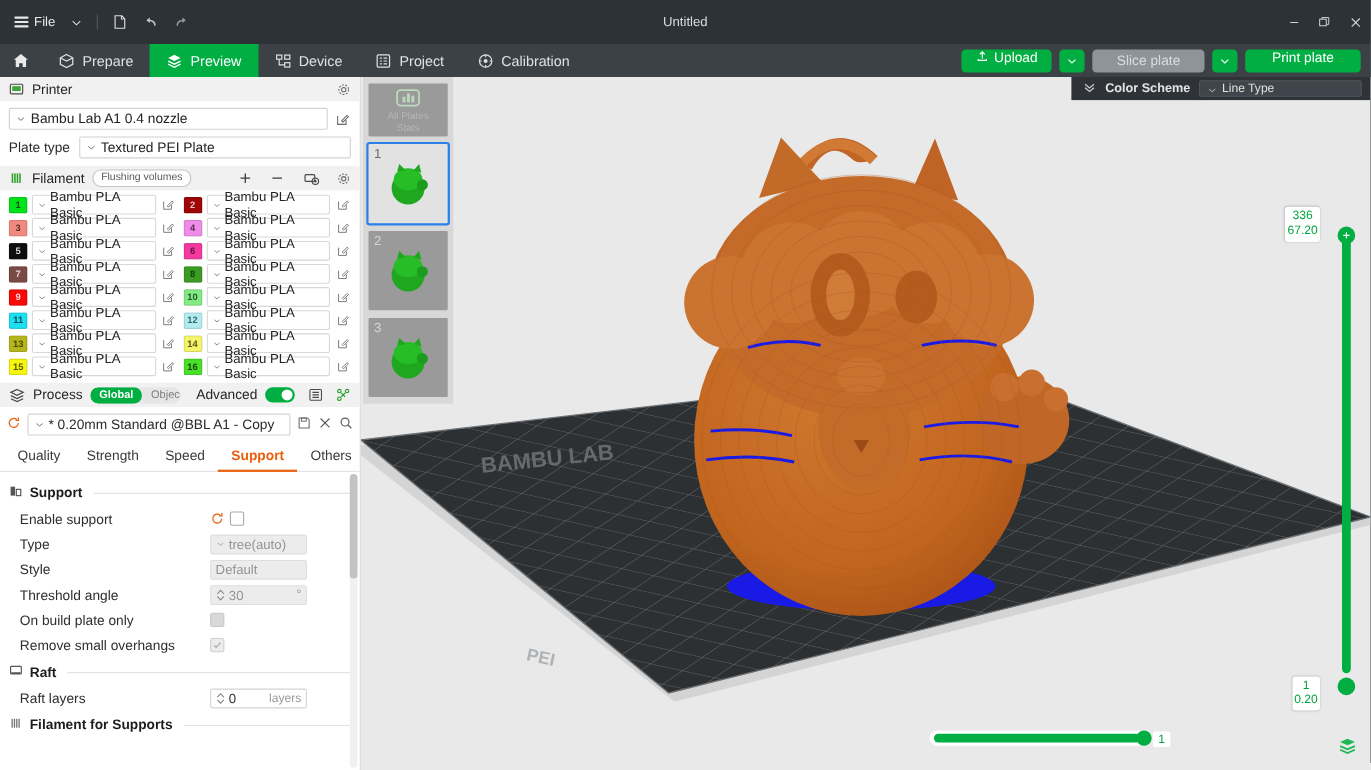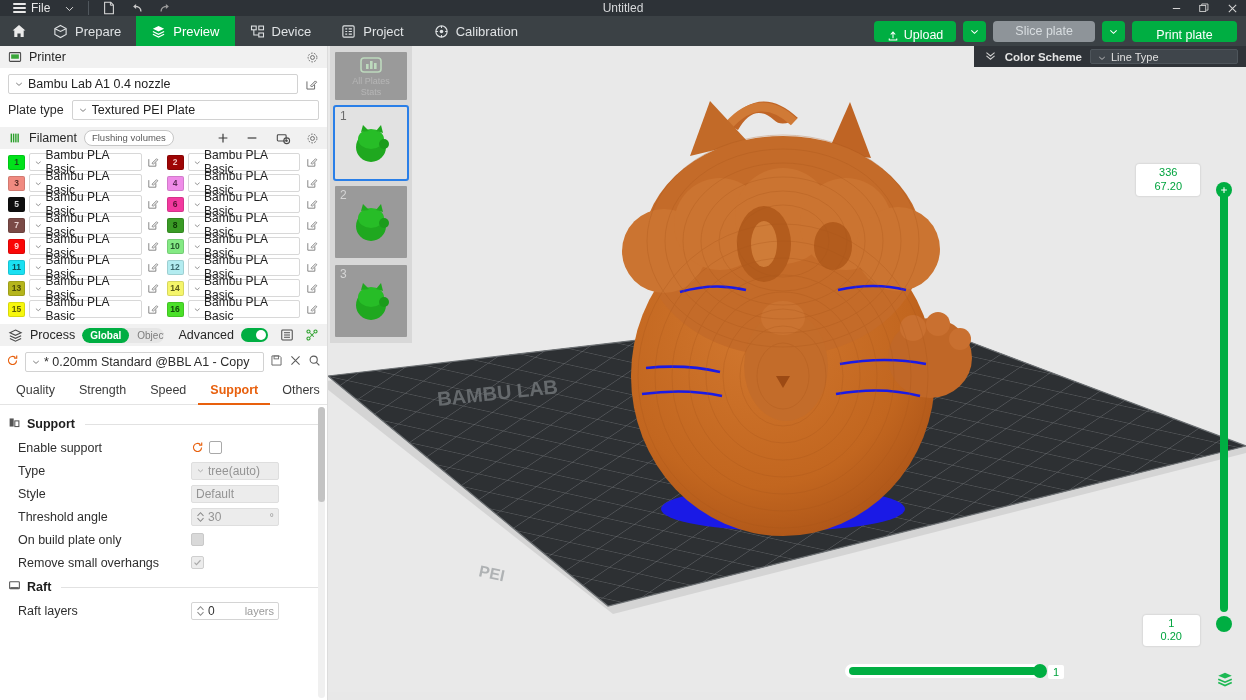--- a/index.html
+++ b/index.html
@@ -6,21 +6,21 @@
   html, body {
     width: 1246px; height: 700px;
     overflow: hidden;
     font-family: "Liberation Sans", sans-serif;
     background: #3a3f44;
   }
   .app { position: relative; width: 1246px; height: 700px; display: flex; flex-direction: column; }
 
   
   .titlebar {
-    height: 16px; background: #2d3237; display: flex; align-items: center;
+    height: 40px; background: #2d3237; display: flex; align-items: center;
     color: #e8e8e8; font-size: 12px; flex: none; position: relative;
   }
   .tb-left { display: flex; align-items: center; gap: 0; padding-left: 6px; }
   .tb-item { display: flex; align-items: center; gap: 5px; padding: 0 7px; height: 24px; cursor: default; }
   .hamburger { display: inline-block; width: 13px; }
   .hamburger i { display: block; height: 1.6px; background: #e8e8e8; margin: 2.4px 0; border-radius: 1px; }
   .tb-sep { width: 1px; height: 14px; background: #50575d; margin: 0 6px; }
   .tb-title {
     position: absolute; left: 0; right: 0; text-align: center;
     font-size: 12px; color: #d8dadc; pointer-events: none;
@@ -34,21 +34,21 @@
     color: #dfe2e4; font-size: 13px; flex: none;
   }
   .nav-home { width: 38px; display: flex; align-items: center; justify-content: center; }
   .nav-item {
     display: flex; align-items: center; gap: 7px; padding: 0 15px; cursor: default;
   }
   .nav-item.active { background: #00ae42; color: #fff; }
   .nav-right { margin-left: auto; display: flex; align-items: center; gap: 7px; padding-right: 9px; }
   .btn-green {
     background: #00ae42; color: #fff; border: none; border-radius: 4px;
-    height: 21px; font-size: 12.5px; padding: 0 13px; display: flex; align-items: flex-end;
+    height: 21px; font-size: 12.5px; padding: 0 13px; display: flex; align-items: flex-start;
     gap: 5px; cursor: pointer; font-family: inherit;
   }
   .btn-green.wide { min-width: 105px; justify-content: center; }
   .btn-caret {
     background: #00ae42; border: none; border-radius: 4px; width: 23px; height: 21px;
     display: flex; align-items: center; justify-content: center; cursor: pointer;
   }
   .btn-gray {
     background: #8e9499; color: #d8dde0; border: none; border-radius: 4px;
     height: 21px; font-size: 12.5px; padding: 0 22px; cursor: pointer; font-family: inherit;
@@ -196,21 +196,21 @@
 
   
   .vslider { position: absolute; right: 18px; top: 140px; bottom: 88px; width: 8px; z-index: 6; }
   .vslider .bar { position: absolute; left: 0; width: 8px; top: 0; bottom: 0; background: #00ae42; border-radius: 4px; }
   .vknob {
     position: absolute; right: 14px; width: 16px; height: 16px; border-radius: 50%;
     background: #00ae42; z-index: 7; display: flex; align-items: center; justify-content: center;
     color: #fff; font-size: 12px; line-height: 1;
   }
   .vtip {
-    position: absolute; background: #fff; border-radius: 3px; padding: 2px 18px; z-index: 7;
+    position: absolute; background: #fff; border-radius: 3px; padding: 2px 2px; z-index: 7;
     font-size: 11px; color: #00a33e; text-align: center; line-height: 1.25;
     box-shadow: 0 0 2px rgba(0,0,0,0.22);
   }
 
   
   .hslider {
     position: absolute; left: 517px; right: 205px; bottom: 22px; height: 14px; z-index: 6;
     background: #fff; border-radius: 7px; padding: 3px 4px;
   }
   .hslider .bar { height: 8px; background: #00ae42; border-radius: 4px; width: 100%; }
@@ -844,20 +844,30 @@
                 <span class="inp">
                   <span class="spin">
                     <svg width="9" height="12" viewBox="0 0 10 14">
                       <path d="M1.5 5.6L5 2l3.5 3.6M1.5 8.4L5 12l3.5-3.6" fill="none" stroke="#8a8a8a" stroke-width="1.2"></path>
                     </svg>
                   </span>
                   <span>0</span>
                   <span class="unit">layers</span>
                 </span>
               </span>
+            </div>
+            <div class="grp-head">
+              <span><svg width="13" height="13" viewBox="0 0 16 16">
+                  <rect x="3" y="3" width="1.5" height="10" fill="#777"></rect>
+                  <rect x="5.6" y="3" width="1.5" height="10" fill="#777"></rect>
+                  <rect x="8.2" y="3" width="1.5" height="10" fill="#777"></rect>
+                  <rect x="10.8" y="3" width="1.5" height="10" fill="#777"></rect>
+                </svg></span>
+              <span>Filament for Supports</span>
+              <span class="line"></span>
             </div>
           </div>
         <div class="sb-track">
           <div class="sb-thumb"></div>
         </div>
       </div>
     </div>
 
     <div class="viewport">
 

